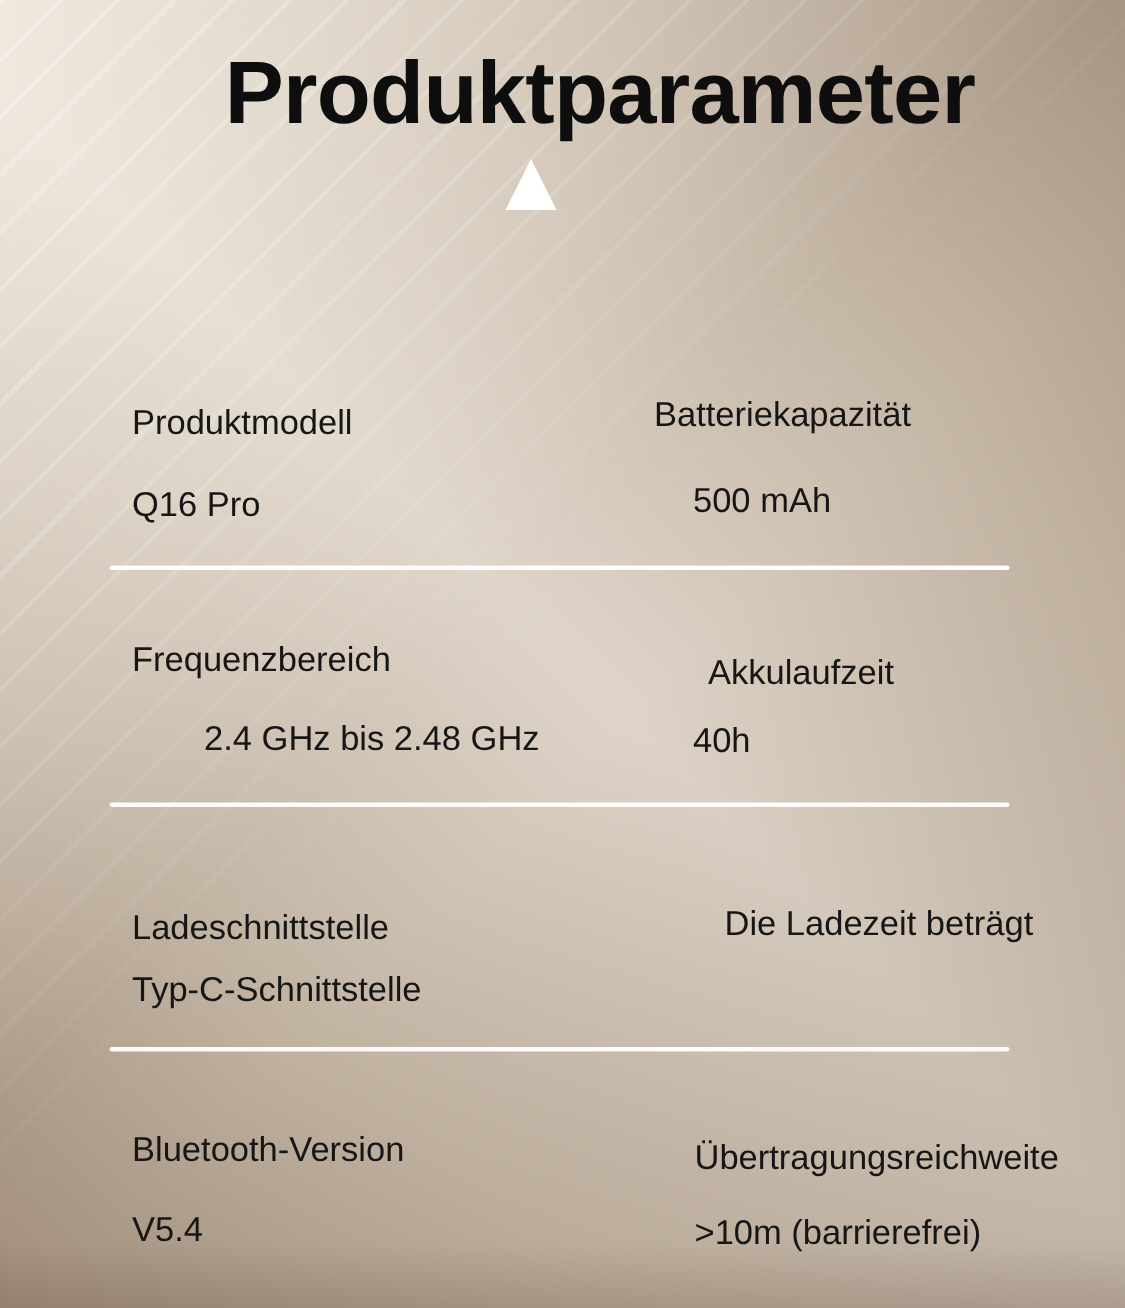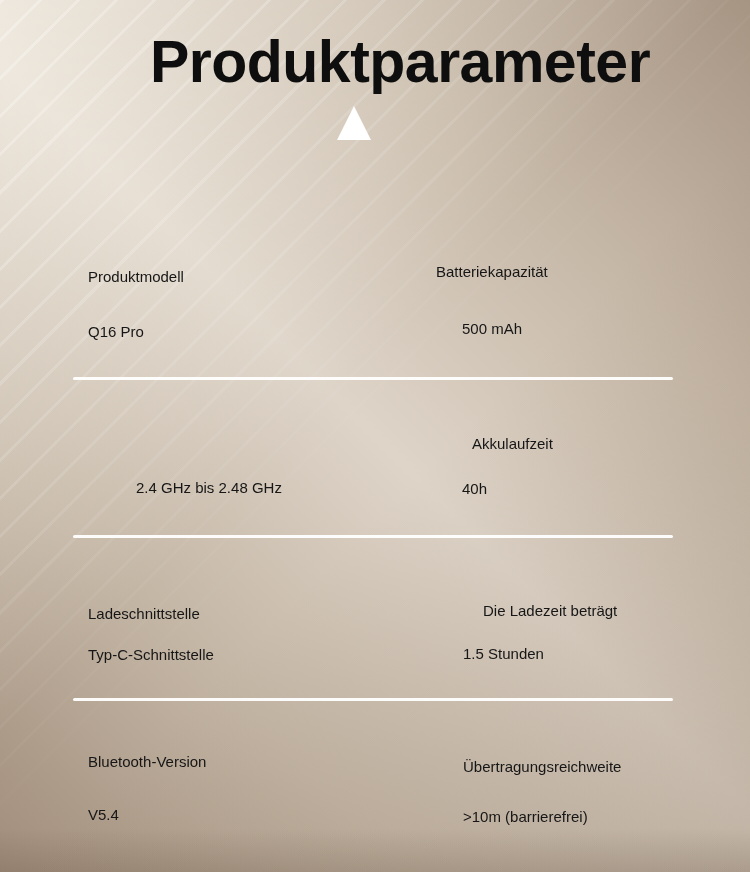--- a/index.html
+++ b/index.html
@@ -43,21 +43,21 @@
     left: 337px;
     top: 106px;
     width: 0;
     height: 0;
     border-left: 17px solid transparent;
     border-right: 17px solid transparent;
     border-bottom: 34px solid #ffffff;
   }
   .param {
     position: absolute;
-    font-size: 15px;
+    font-size: 23px;
     line-height: 1.15;
     color: #161616;
     white-space: nowrap;
   }
   .divider {
     position: absolute;
     left: 73px;
     width: 600px;
     height: 3px;
     background: rgba(255,255,255,0.95);
@@ -75,30 +75,30 @@
 
   <div class="triangle"></div>
 
   <div class="param" style="left:88px;  top:268px;">Produktmodell</div>
   <div class="param" style="left:88px;  top:323px;">Q16 Pro</div>
   <div class="param" style="left:436px; top:263px;">Batteriekapazität</div>
   <div class="param" style="left:462px; top:320px;">500 mAh</div>
 
   <div class="divider" style="top:377px;"></div>
 
+  <div class="param" style="left:88px;  top:426px;">Frequenzbereich</div>
   <div class="param" style="left:88px;  top:479px;margin-left:48px;">2.4 GHz bis 2.48 GHz</div>
   <div class="param" style="left:472px; top:435px;">Akkulaufzeit</div>
   <div class="param" style="left:462px; top:480px;">40h</div>
 
   <div class="divider" style="top:535px;"></div>
 
   <div class="param" style="left:88px;  top:605px;">Ladeschnittstelle</div>
   <div class="param" style="left:88px;  top:646px;">Typ-C-Schnittstelle</div>
   <div class="param" style="left:463px; top:602px;margin-left:20px;">Die Ladezeit beträgt</div>
-  <div class="param" style="left:463px; top:645px;">1.5 Stunden</div>
 
   <div class="divider" style="top:698px;"></div>
 
   <div class="param" style="left:88px;  top:753px;">Bluetooth-Version</div>
   <div class="param" style="left:88px;  top:806px;">V5.4</div>
   <div class="param" style="left:463px; top:758px;">Übertragungsreichweite</div>
   <div class="param" style="left:463px; top:808px;">&gt;10m (barrierefrei)</div>
 
 </div>
 

